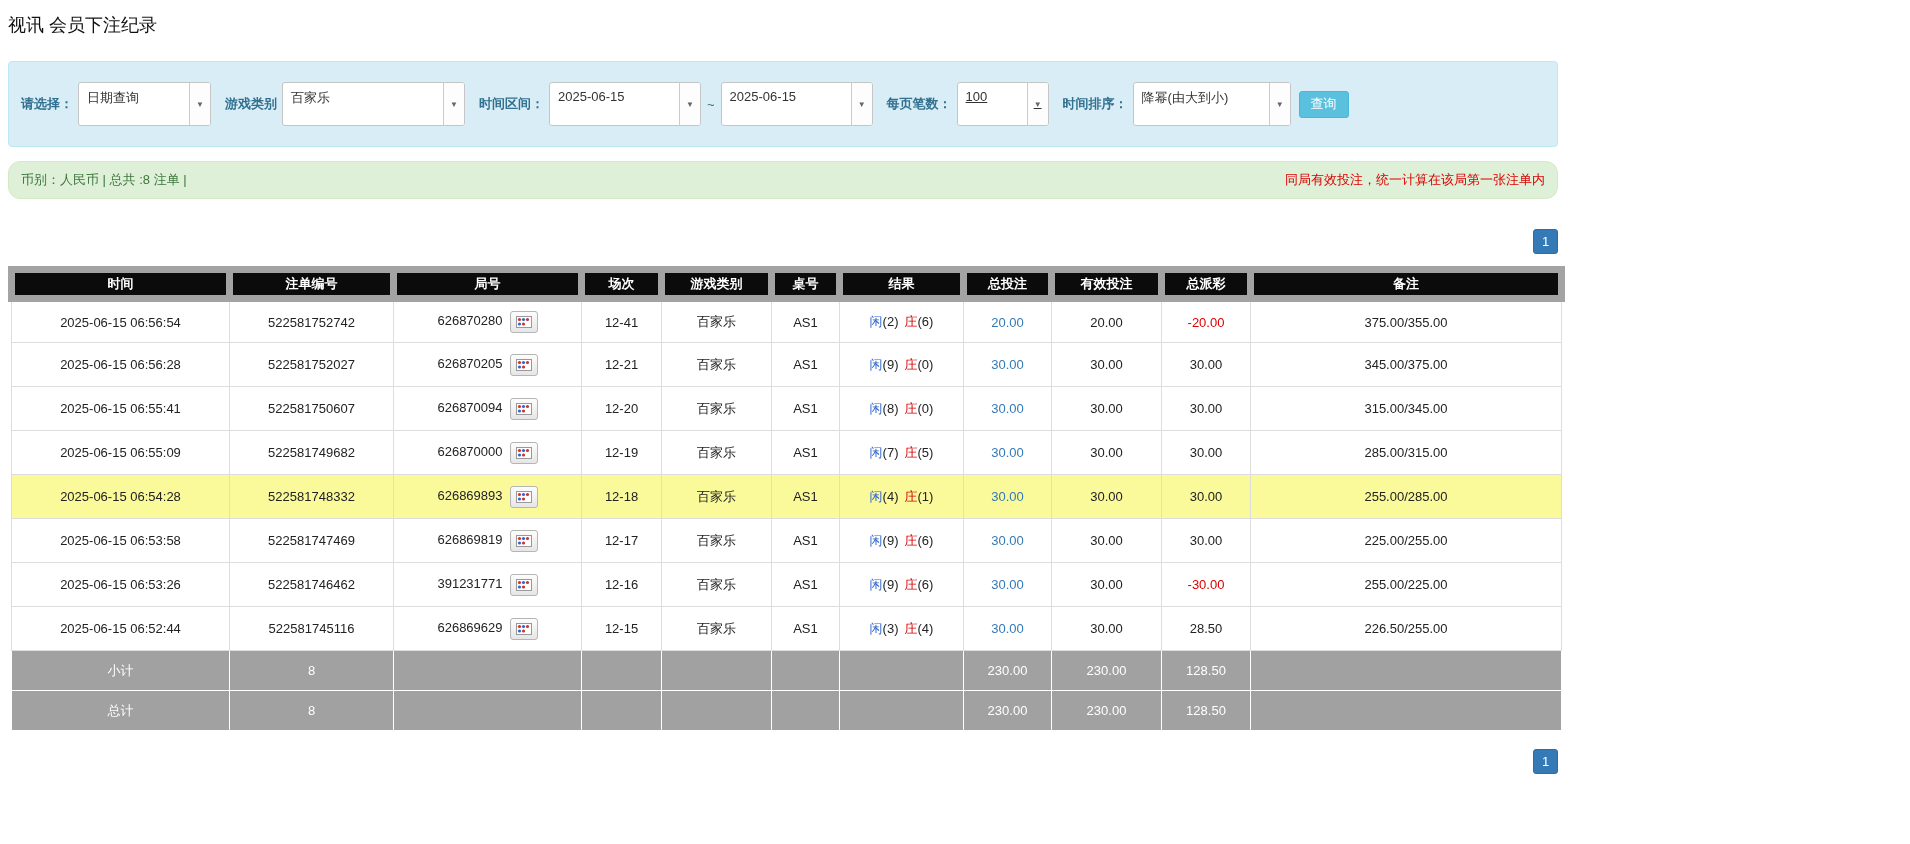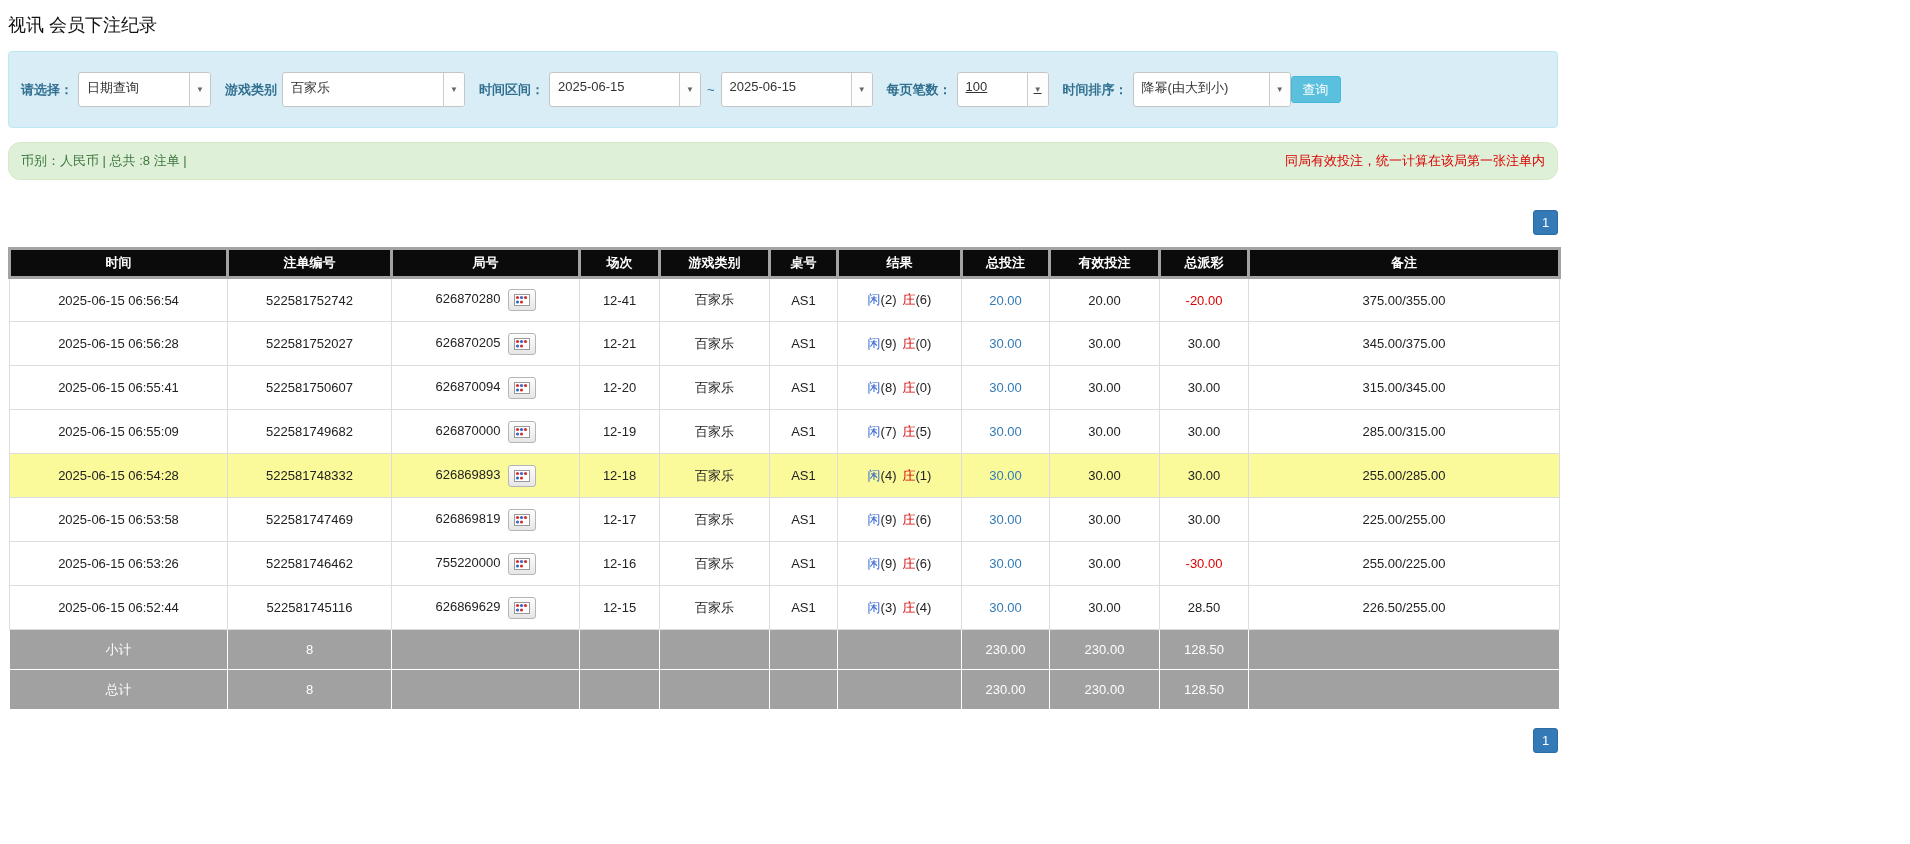--- a/index.html
+++ b/index.html
@@ -14,58 +14,58 @@
   *{box-sizing:border-box;margin:0;padding:0;}
   html,body{background:#fff;}
   body{
     font-family:"Liberation Sans","DejaVu Sans",sans-serif;
     font-size:13px;color:#333;
     width:1910px;min-height:844px;
   }
   .page{width:1550px;margin:0 0 0 8px;}
   .page-title{
     font-size:18px;font-weight:400;color:#111;
-    padding:13px 0 14px;
+    padding:13px 0 24px;
   }
   
   .filter-bar{
     background:var(--info-bg);
     border:1px solid #bce8f1;
     border-radius:4px;
     padding:20px 10px;
     display:flex;align-items:center;
     white-space:nowrap;
   }
   .flabel{
     color:#31708f;font-weight:bold;font-size:13px;
     margin:0 5px 0 14px;
   }
   .flabel.first{margin-left:2px;}
   .flabel.tilde{margin:0 6px;font-weight:normal;color:#31708f;}
   .combo{
     display:inline-flex;align-items:stretch;
     background:#fff;border:1px solid #c5c5c5;border-radius:3px;
-    height:35px;overflow:hidden;
+    height:44px;overflow:hidden;
   }
   .combo-text{
     padding:6px 8px 0;font-size:13px;color:#333;flex:1;
     white-space:nowrap;overflow:hidden;
   }
   .combo-btn{
     width:21px;border-left:1px solid #ccc;background:#fdfdfd;
     display:flex;align-items:center;justify-content:center;
     color:#666;font-size:8px;cursor:pointer;flex:0 0 21px;
   }
   .w-select{width:133px;}
   .w-game{width:183px;}
   .w-date{width:152px;}
   .w-size{width:92px;text-decoration:underline;}
   .w-sort{width:158px;}
   .search-btn{
-    margin-left:0;
+    margin-left:8px;
     background:#5bc0de;border:1px solid #46b8da;color:#fff;
     border-radius:3px;height:27px;padding:0 11px;
     font-size:13px;cursor:pointer;
     font-family:inherit;
   }
   
   .summary-bar{
     margin-top:14px;
     background:var(--success-bg);
     border:1px solid #d6e9c6;
@@ -84,21 +84,21 @@
     background:var(--accent);border:1px solid #2e6da4;color:#fff;
     border-radius:3px;text-align:center;font-size:13px;cursor:pointer;
   }
   
   .records-table{
     width:1550px;border-collapse:collapse;table-layout:fixed;
     border:1px solid #ddd;
   }
   .records-table th{
     background:#0b0b0b;color:#fff;font-weight:bold;font-size:13px;
-    height:29px;text-align:center;border:3px solid #a3a3a3;
+    height:29px;text-align:center;border:7px solid #a3a3a3;
     padding:0 4px;
   }
   .records-table td{
     background:#fff;border:1px solid #ddd;height:44px;
     text-align:center;font-size:13px;color:#222;padding:0 4px;
     overflow:hidden;
   }
   .records-table tr.hl td{background:var(--highlight-row);}
   .round-cell .round-btn{
     display:inline-flex;align-items:center;justify-content:center;
@@ -329,21 +329,21 @@
           <td>AS1</td>
           <td class="result-cell"><span class="xian">闲</span><span class="pts">(9)</span><span class="zhuang">庄</span><span class="pts">(6)</span></td>
           <td><a class="bet-link">30.00</a></td>
           <td>30.00</td>
           <td>30.00</td>
           <td>225.00/255.00</td>
         </tr>
         <tr>
           <td>2025-06-15 06:53:26</td>
           <td>522581746462</td>
-          <td class="round-cell"><span>755220000</span><span class="round-btn">
+          <td class="round-cell"><span>391231771</span><span class="round-btn">
               <svg width="16" height="12" viewBox="0 0 16 12">
                 <rect x="0.5" y="0.5" width="15" height="11" fill="#ffffff" stroke="#999999"></rect>
                 <circle cx="3.5" cy="3.5" r="1.6" fill="#cc3333"></circle>
                 <circle cx="7.5" cy="3.5" r="1.6" fill="#3366cc"></circle>
                 <circle cx="11.5" cy="3.5" r="1.6" fill="#cc3333"></circle>
                 <circle cx="3.5" cy="8" r="1.6" fill="#3366cc"></circle>
                 <circle cx="7.5" cy="8" r="1.6" fill="#cc3333"></circle>
               </svg>
             </span></td>
           <td>12-16</td>

